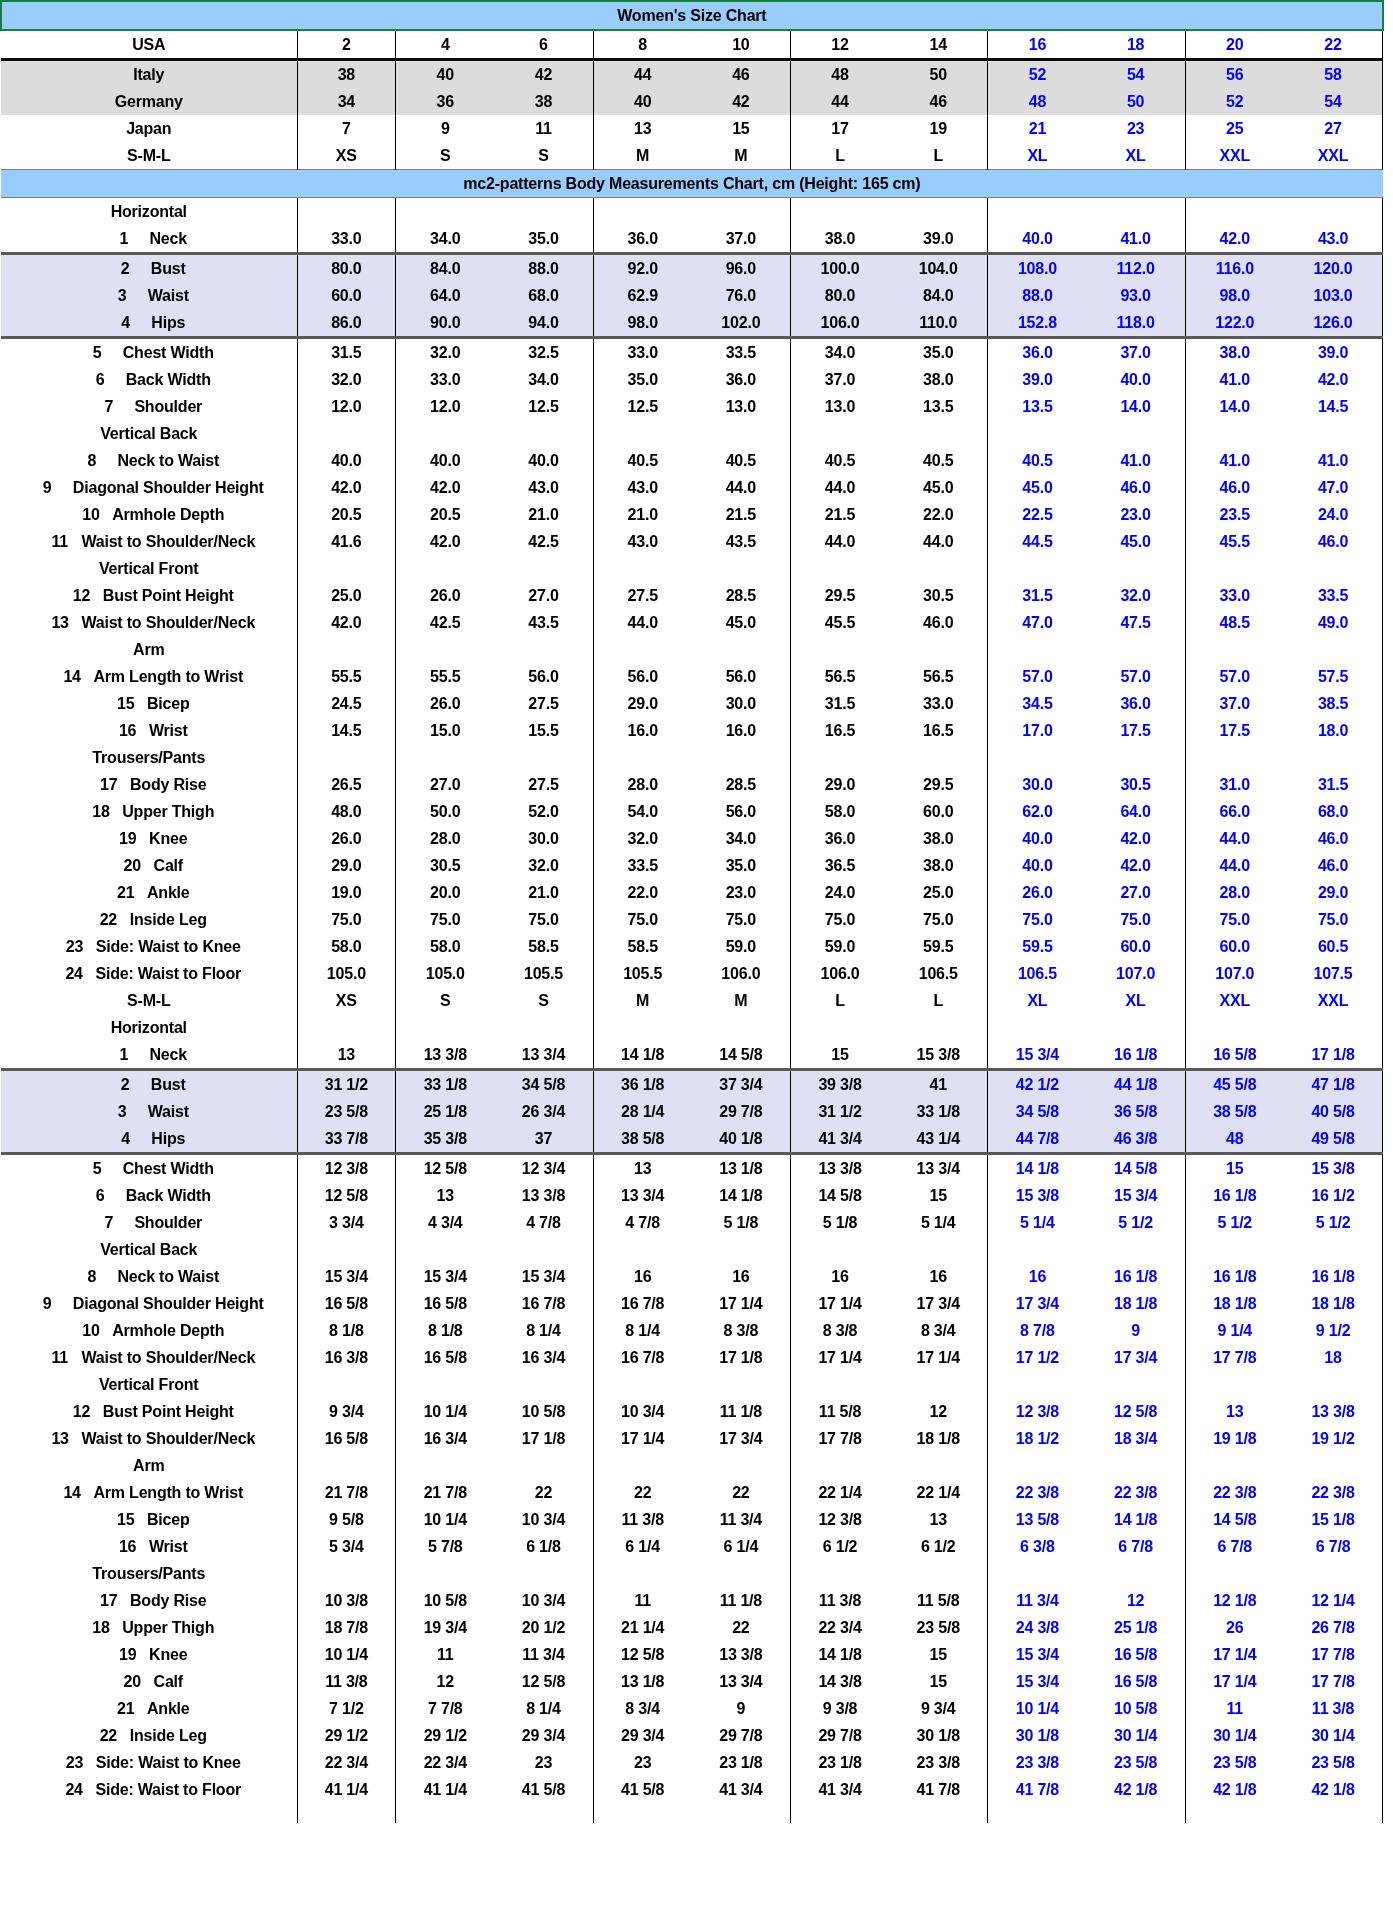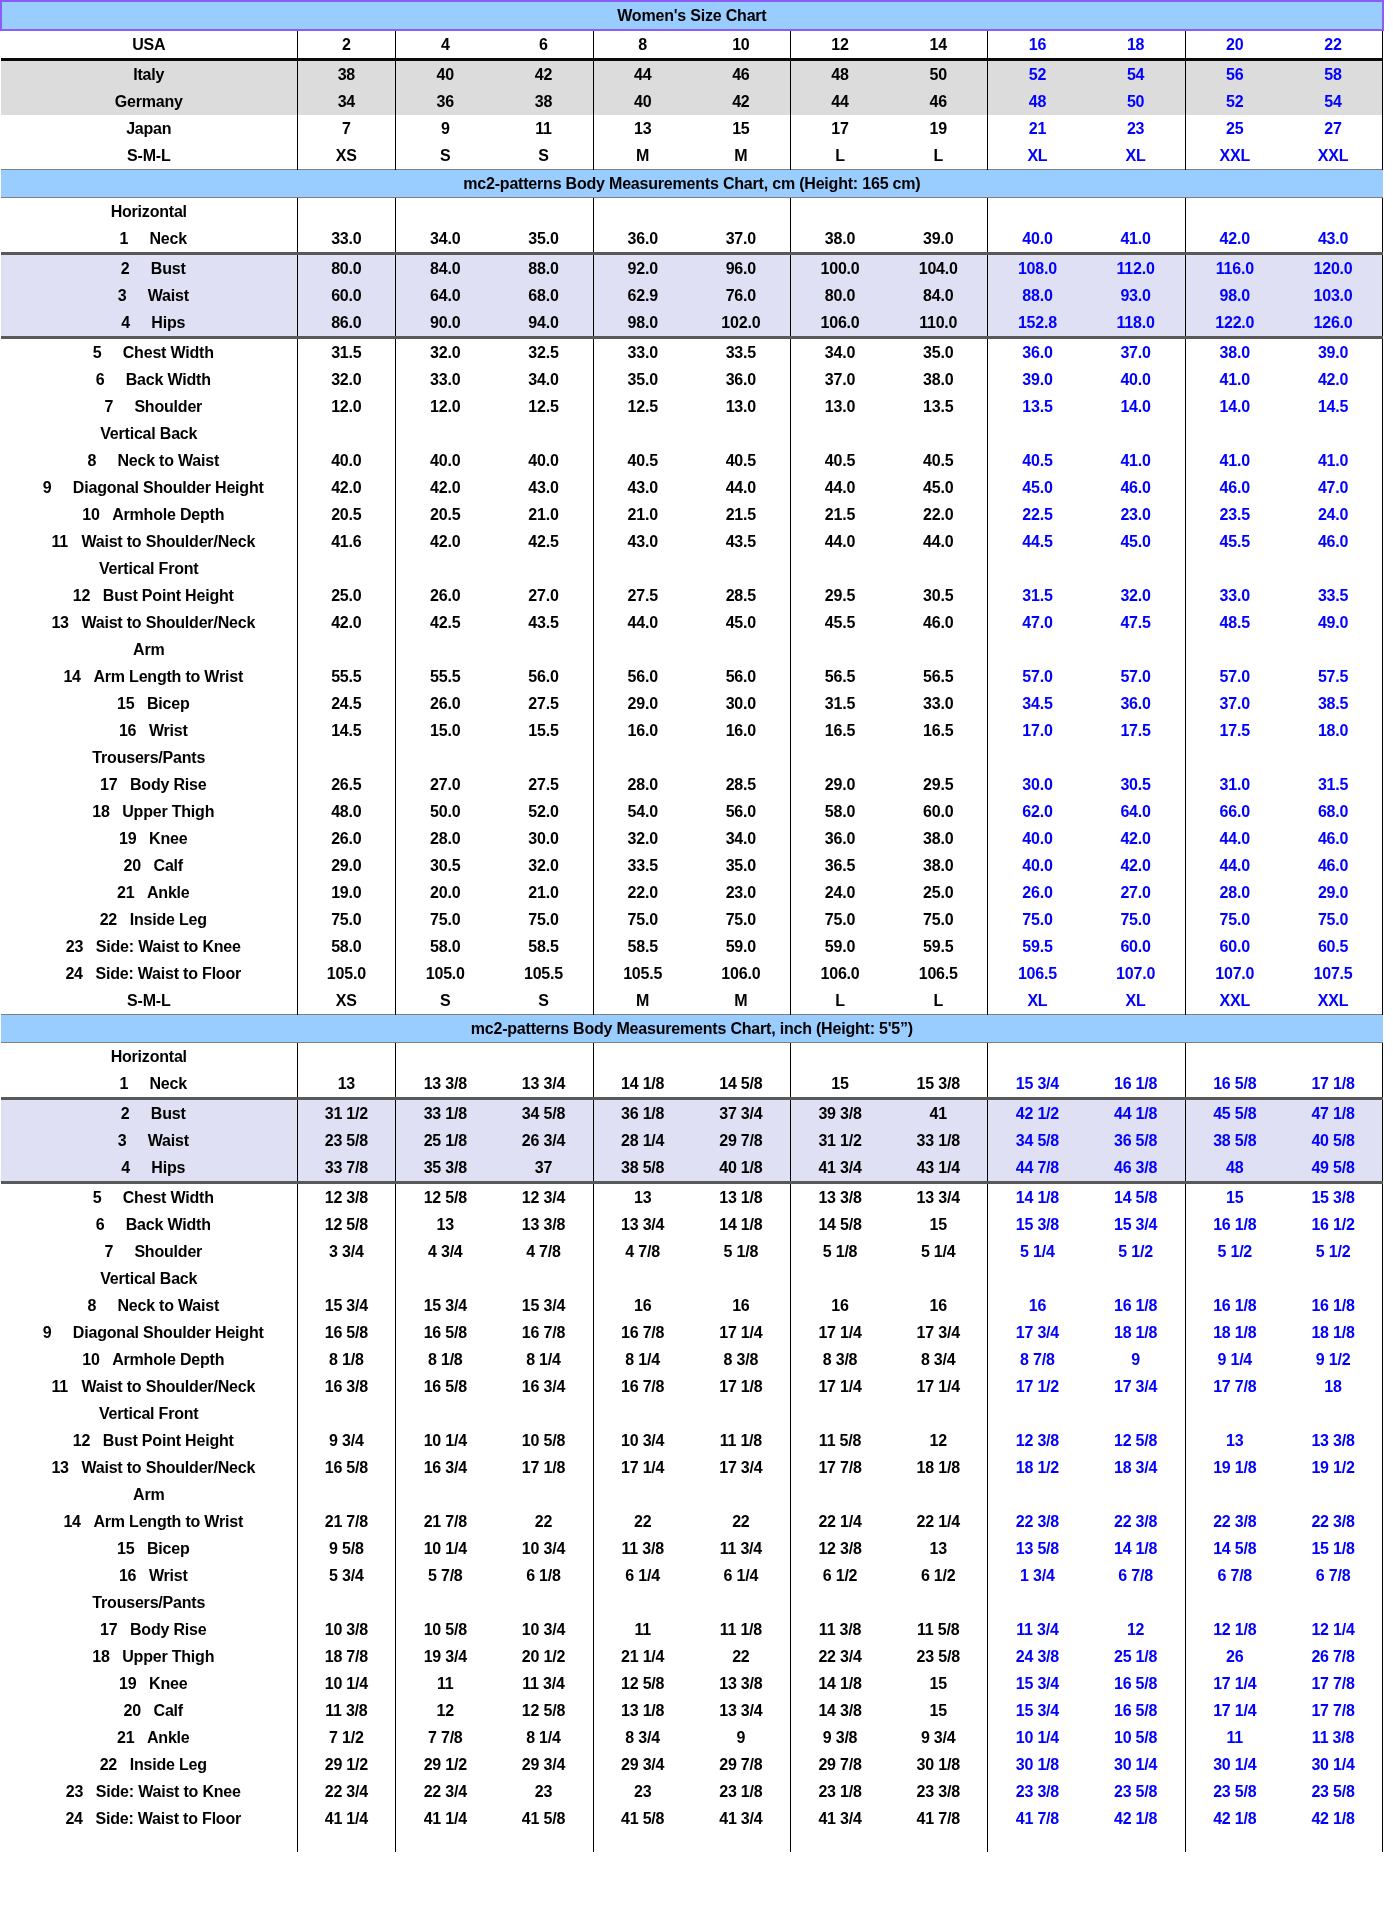--- a/index.html
+++ b/index.html
@@ -14,21 +14,21 @@
     text-align:center;vertical-align:middle;white-space:nowrap;overflow:hidden;
   }
   td.gr{border-right:1px solid #000;}
   td.bg-yellow{background:var(--yellow);}
   td.bg-gray{background:var(--gray);margin-top:7px;}
   td.bg-lav{background:var(--lav);}
   td.blu{color:var(--blue);}
   tr.thick-black>td{border-bottom:3px solid #0a0a0a;}
   tr.thick-gray>td{border-bottom:3px solid #595959;}
   td.title-band{
-    height:23px;background:var(--hdr);border:2px solid #8b5cf6;
+    height:23px;background:var(--hdr);border:2px solid #15803d;
     text-align:center;font-size:16px;margin-top:28px;
   }
   td.band{
     background:var(--hdr);border-top:1px solid #7f7f7f;border-bottom:1px solid #7f7f7f;
     text-align:center;font-size:16px;margin-left:12px;
   }
   td.lbl-left{text-align:left;}
   span.rownum{display:inline-block;width:30px;padding-left:9px;text-align:left;}
   span.sub-u{text-decoration-thickness:2px;text-underline-offset:4px;}
   tr.tail>td{height:20px;}
@@ -532,23 +532,20 @@
         <td>M</td>
         <td class="gr">M</td>
         <td>L</td>
         <td class="gr">L</td>
         <td class="blu">XL</td>
         <td class="gr blu">XL</td>
         <td class="blu">XXL</td>
         <td class="gr blu">XXL</td>
       </tr>
       <tr>
-        <td class="band" colspan="12">mc2-patterns Body Measurements Chart, inch (Height: 5'5”)</td>
-      </tr>
-      <tr>
         <td class="gr"><span class="sub-u">Horizontal</span></td>
         <td class="gr"></td>
         <td></td>
         <td class="gr"></td>
         <td></td>
         <td class="gr"></td>
         <td></td>
         <td class="gr"></td>
         <td class="blu"></td>
         <td class="gr blu"></td>
@@ -809,21 +806,21 @@
       </tr>
       <tr>
         <td class="gr lbl-left"><span class="rownum">16</span><span>Wrist</span></td>
         <td class="gr">5 3/4</td>
         <td>5 7/8</td>
         <td class="gr">6 1/8</td>
         <td>6 1/4</td>
         <td class="gr">6 1/4</td>
         <td>6 1/2</td>
         <td class="gr">6 1/2</td>
-        <td class="blu">1 3/4</td>
+        <td class="blu">6 3/8</td>
         <td class="gr blu">6 7/8</td>
         <td class="blu">6 7/8</td>
         <td class="gr blu">6 7/8</td>
       </tr>
       <tr>
         <td class="gr"><span class="sub-u">Trousers/Pants</span></td>
         <td class="gr"></td>
         <td></td>
         <td class="gr"></td>
         <td></td>

